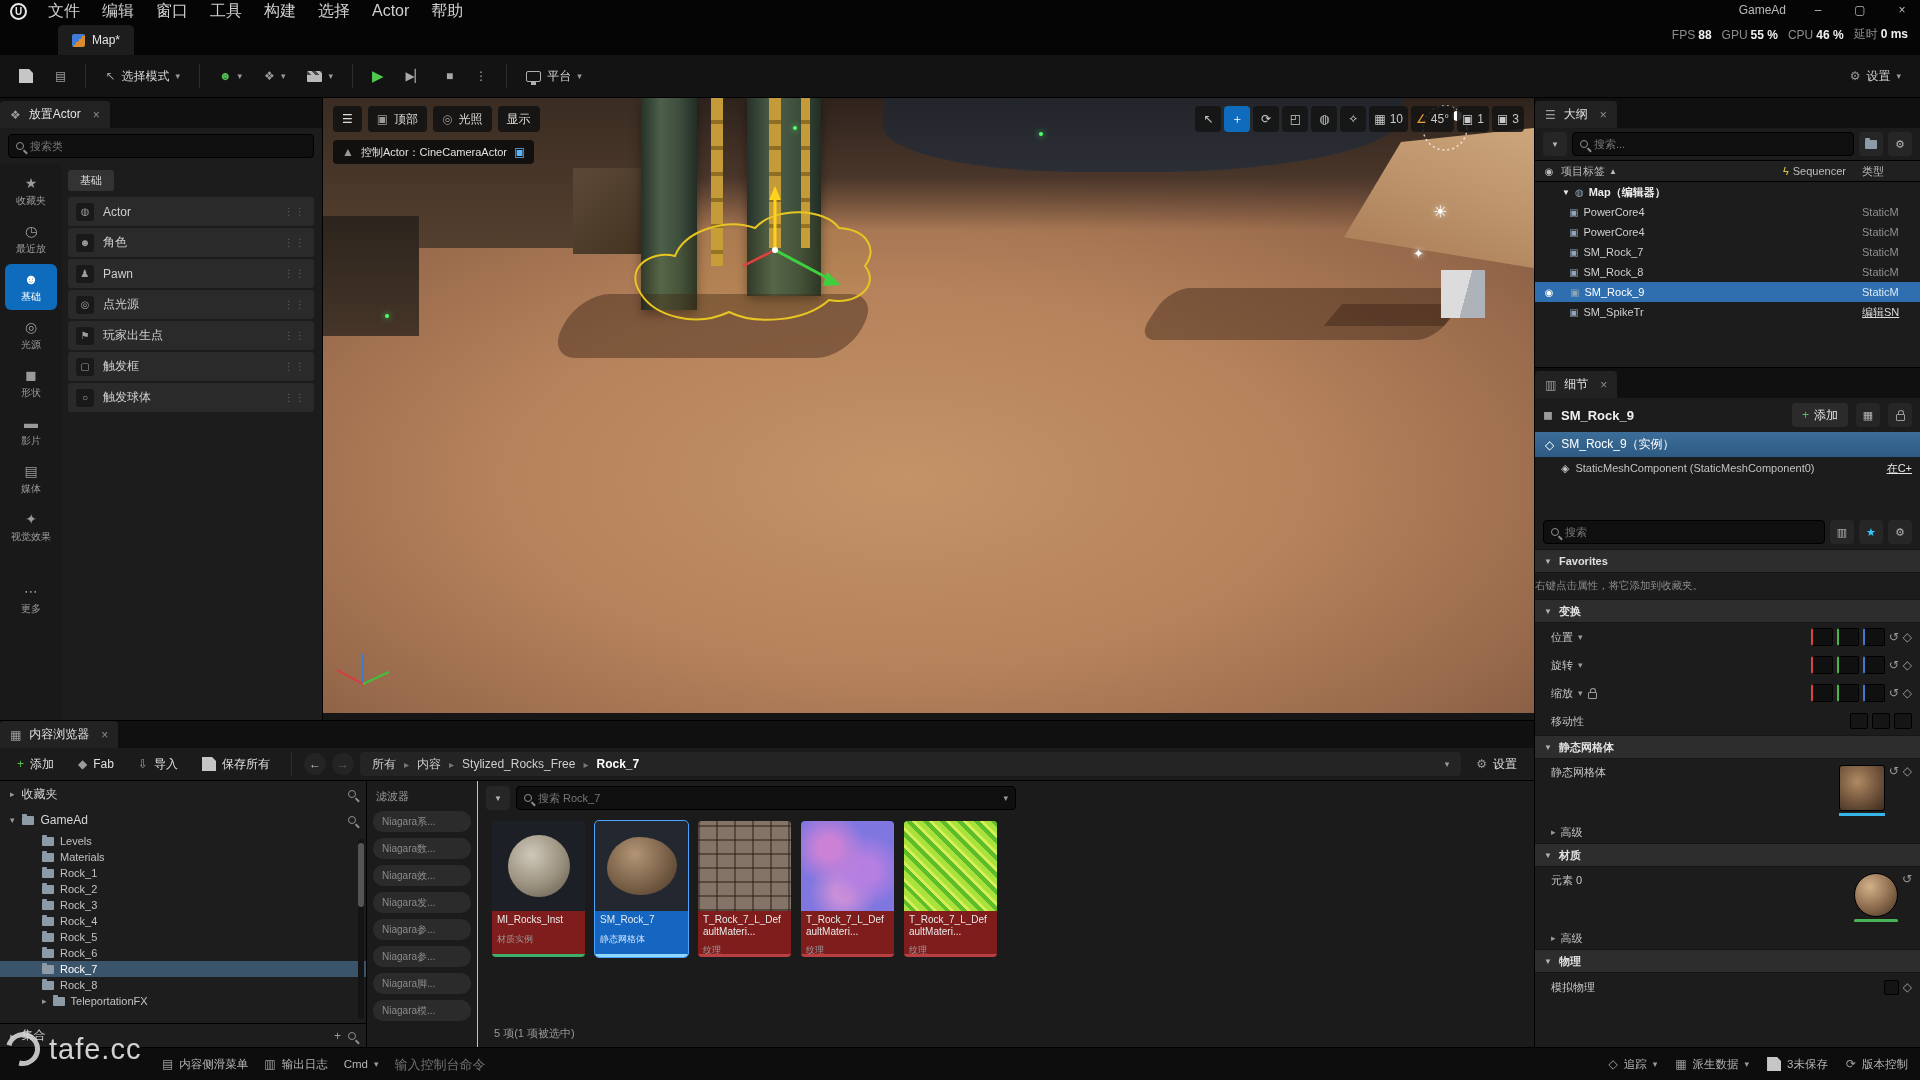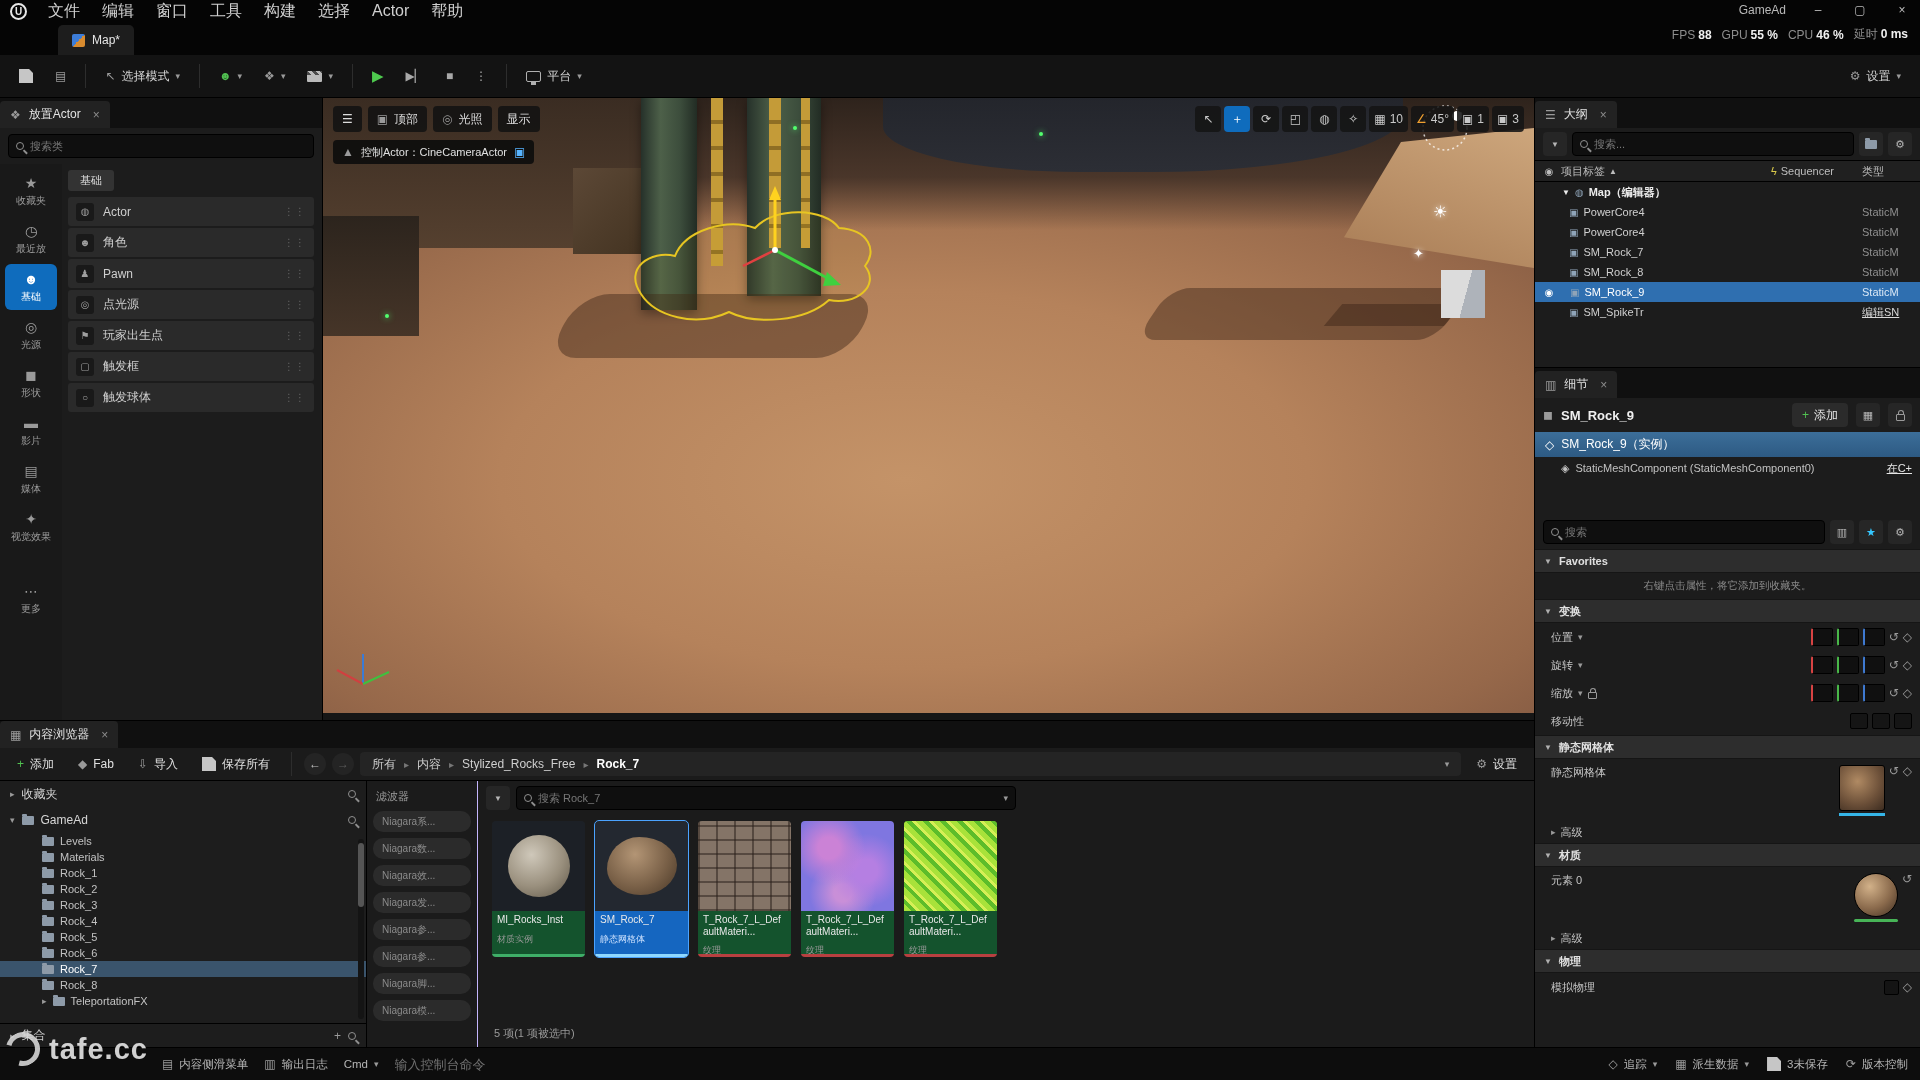--- a/index.html
+++ b/index.html
@@ -110,21 +110,21 @@
   #details{left:1534px;top:367px;width:386px;height:680px;background:#1c1c1c;border-left:1px solid #000;border-top:1px solid #000;display:flex;flex-direction:column}
   #det-title{height:34px;display:flex;align-items:center;gap:8px;padding:0 8px}
   #det-title .objname{color:#f0f0f0;font-weight:bold;font-size:13px}
   .det-addbtn{margin-left:auto;height:24px;background:#2b2b2b;border-radius:4px;display:flex;align-items:center;gap:5px;padding:0 10px;color:#e8e8e8}
   #det-instance{height:25px;background:linear-gradient(180deg,#3c6e99,#2d5a83);display:flex;align-items:center;gap:7px;padding:0 10px;color:#fff;font-size:12px}
   #det-component{height:22px;display:flex;align-items:center;gap:6px;padding:0 8px 0 26px;color:#c2c2c2;font-size:11px}
   #det-component .cpp{margin-left:auto;color:#e6e6e6;text-decoration:underline;font-size:11px}
   #det-search{display:flex;align-items:center;gap:5px;padding:5px 8px;margin-top:36px}
   .sect-hdr{height:24px;background:#2d2d2d;border-top:1px solid #151515;border-bottom:1px solid #151515;display:flex;align-items:center;gap:7px;padding:0 9px;color:#e0e0e0;font-size:11px;font-weight:bold}
   .sect-hdr .tri{font-size:8px;color:#b0b0b0}
-  .hint{height:26px;display:flex;align-items:center;justify-content:center;color:#8a8a8a;font-size:10.5px}
+  .hint{height:26px;display:flex;align-items:center;color:#8a8a8a;font-size:10.5px}
   .prop-row{min-height:28px;display:flex;align-items:center;padding:0 8px 0 16px;gap:5px;font-size:11px;color:#c5c5c5}
   .vf{width:22px;height:18px;background:#101010;border:1px solid #000;border-left-width:2px;border-radius:2px}
   .vf.x{border-left-color:#d84343}.vf.y{border-left-color:#49b749}.vf.z{border-left-color:#3e79d0}
   .pr-right{margin-left:auto;display:flex;align-items:center;gap:4px}
   .thumb-sq{width:46px;height:46px;border-radius:3px;background:radial-gradient(circle at 40% 35%,#b08a63,#6b4f38 60%,#3c2c20);border:1px solid #000}
   .thumb-sphere{width:44px;height:44px;border-radius:50%;background:radial-gradient(circle at 35% 30%,#d2b189,#8a6a4c 55%,#3f2e21);border:1px solid #000}
   .under-cyan{width:46px;height:3px;background:#35b5e8;margin-top:2px}
   .under-green{width:44px;height:3px;background:#47b457;margin-top:2px;border-radius:2px}
   .checkbox{width:15px;height:15px;background:#141414;border:1px solid #000;border-radius:2px}
   .mini-seg{width:18px;height:16px;background:#151515;border:1px solid #000;border-radius:2px}
@@ -146,21 +146,21 @@
   #cb-scroll{position:absolute;right:2px;top:58px;width:6px;height:180px;background:#141414;border-radius:3px}
   #cb-scroll .thumb{position:absolute;top:4px;left:0;width:6px;height:64px;background:#555;border-radius:3px}
   #cb-filters{width:111px;border-right:1px solid #c4b5fd;padding:5px 6px}
   #cb-filters .fhdr{color:#9a9a9a;font-size:11px;margin:3px 0 7px 3px}
   .fchip{height:21px;background:#2b2b2b;border-radius:10px;display:flex;align-items:center;padding:0 9px;color:#8b8b8b;font-size:10px;margin-bottom:6px;white-space:nowrap;overflow:hidden}
   #cb-main{flex:1;position:relative}
   #cb-searchrow{display:flex;align-items:center;gap:6px;padding:5px 8px}
   #cb-grid{display:flex;gap:10px;padding:6px 14px}
   .tile{width:93px;border-radius:4px;overflow:hidden;background:#222;position:relative}
   .tile .thumb{width:93px;height:90px}
-  .tile .meta{height:43px;background:#14532d;padding:3px 5px}
+  .tile .meta{height:43px;background:#7f1d1d;padding:3px 5px}
   .tile .tname{font-size:10px;color:#e8e8e8;line-height:1.15;max-height:23px;overflow:hidden;word-break:break-all}
   .tile .ttype{font-size:9px;color:#9a9a9a;margin-top:7px}
   .tile .strip{height:3px}
   .tile.selected{outline:1px solid #4ba3ff}
   .tile.selected .meta{background:#1566c0}
   .tile.selected .ttype{color:#cfe3ff}
   .th-mi{background:#1c2026;display:flex;align-items:center;justify-content:center}
   .th-mi .moon{width:62px;height:62px;border-radius:50%;background:radial-gradient(circle at 38% 32%,#cfc8ba,#9a907e 55%,#5d5546)}
   .th-sm{background:#232830;display:flex;align-items:center;justify-content:center}
   .th-sm .rock{width:70px;height:58px;border-radius:46% 54% 52% 48%/55% 48% 52% 45%;background:radial-gradient(circle at 40% 30%,#b39575,#7a6148 55%,#463525)}
@@ -170,21 +170,21 @@
   #cb-status{position:absolute;left:16px;bottom:6px;color:#9a9a9a;font-size:11px}
   
   #statusbar{left:0;top:1047px;width:1920px;height:33px;background:#0d0d0d;border-top:1px solid #000;display:flex;align-items:center;gap:16px;padding:0 12px;color:#b5b5b5;font-size:11.5px}
   .sb-item{display:flex;align-items:center;gap:6px}
   #sb-right{margin-left:auto;display:flex;align-items:center;gap:18px}
   #console-input{background:transparent;border:none;outline:none;color:#8a8a8a;font-size:13px;width:240px}
   #console-input::placeholder{color:#707070}
   
   #watermark{left:6px;top:1032px;display:flex;align-items:center;gap:9px;z-index:60;opacity:.88}
   #wm-ring{width:34px;height:34px;border-radius:50%;border:5px solid #d9d9d9;border-left-color:transparent;transform:rotate(-30deg)}
-  #wm-text{font-size:29px;font-weight:bold;color:#ececec;letter-spacing:1px}
+  #wm-text{font-size:29px;font-weight:normal;color:#ececec;letter-spacing:1px}
 </style>
 </head>
 <body>
 
 <div id="root">
 
   <div id="titlebar" class="abs">
     <div id="menubar" class="abs">
       <div class="ue-logo">U</div>
       <span class="menu-item">文件</span>
@@ -477,21 +477,21 @@
       <div class="sq-btn">
           <span>⚙</span>
         </div>
     </div>
     <div id="outliner-header">
       <span class="ol-eyecol">◉</span>
       <span>项目标签</span>
       <span style="font-size:8px">▲</span>
       <span style="margin-left:auto;color:#d8c84a">ϟ</span>
       <span>Sequencer</span>
-      <span style="width:52px;margin-left:24px">类型</span>
+      <span style="width:52px;margin-left:12px">类型</span>
     </div>
     <div class="ol-row" style="font-weight:bold;color:#ececec">
       <span class="ol-eyecol"></span>
       <span style="font-size:8px">▼</span>
       <span class="ol-ic">◍</span>
       <span>Map（编辑器）</span>
     </div>
     <div class="ol-row" style="padding-left:34px">
         <span class="ol-ic">▣</span>
         <span>PowerCore4</span>

